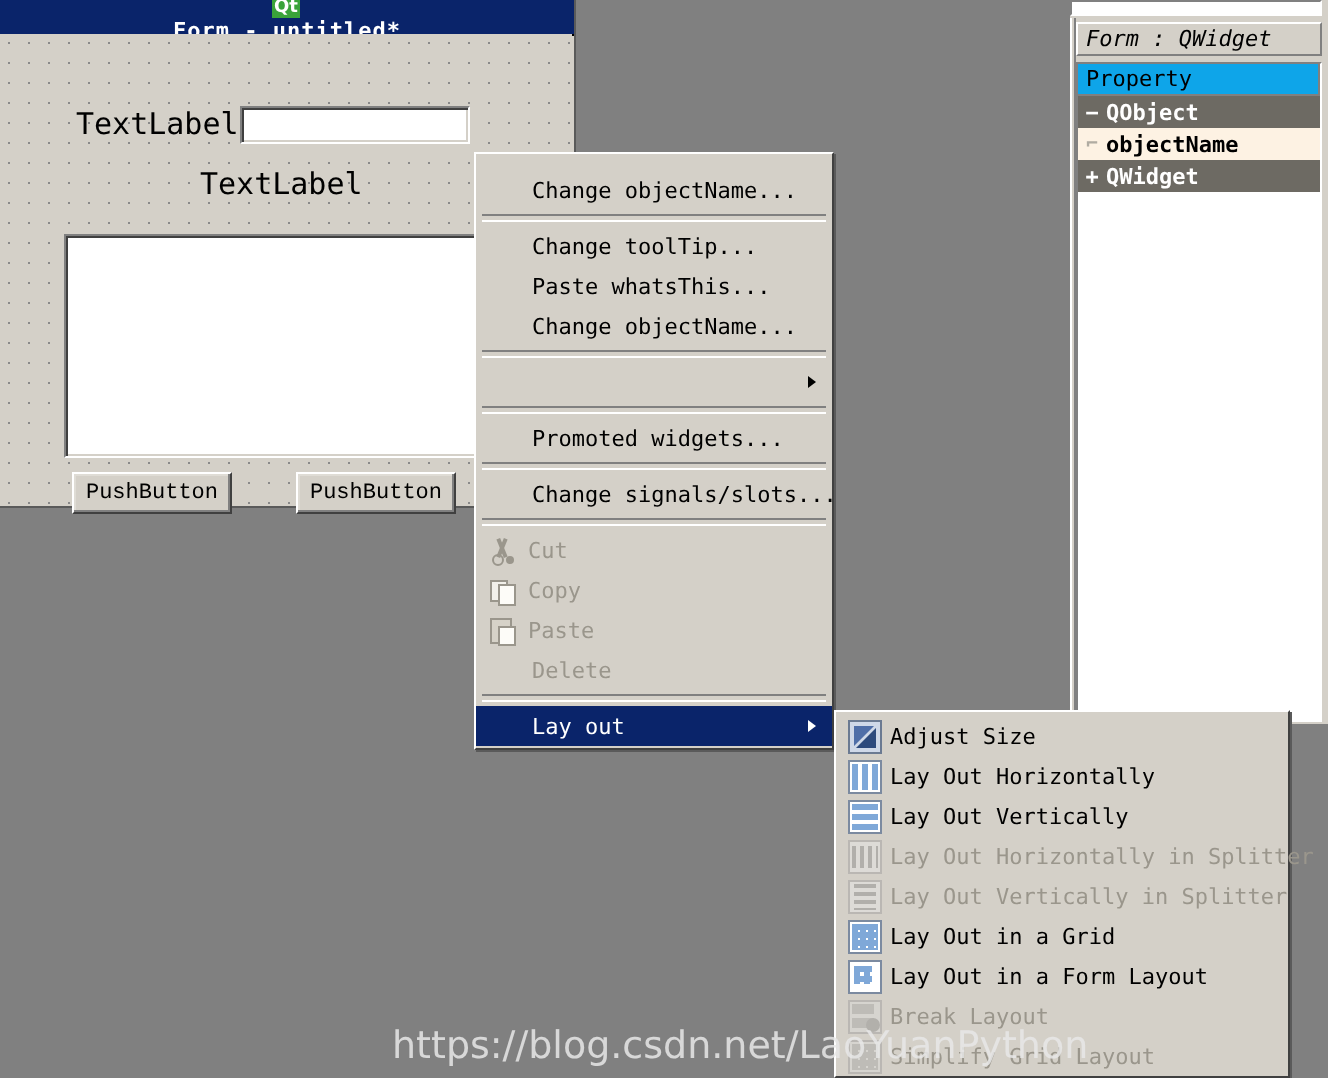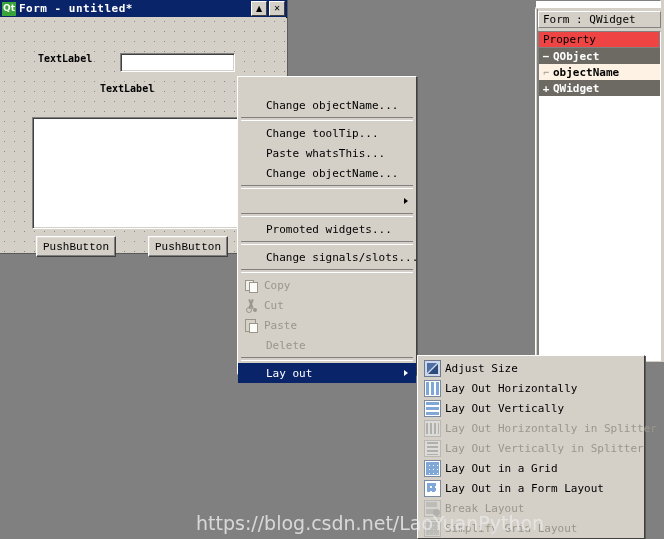--- a/index.html
+++ b/index.html
@@ -16,20 +16,21 @@
     position:absolute;left:0;top:0;width:288px;height:254px;
     background:#d4d0c8;
     border-right:1px solid #5a5a5a;border-bottom:1px solid #5a5a5a;
     box-sizing:border-box;
   }
   #form-titlebar{
     position:absolute;left:0;top:0;right:0;height:17px;
     background:#0a246a;
     display:flex;align-items:center;
     border-bottom:1px solid #000;
+    flex-direction:column;
   }
   .qt-logo{
     width:14px;height:14px;margin-left:2px;margin-right:3px;
     background:#3aa33a;color:#fff;font-size:9px;font-weight:bold;
     display:flex;align-items:center;justify-content:center;
     font-family:"DejaVu Sans","Liberation Sans",sans-serif;
     line-height:1;
   }
   #form-title-text{
     color:#fff;font-weight:bold;font-size:11px;letter-spacing:0.5px;
@@ -48,21 +49,21 @@
   #form-canvas{
     position:absolute;left:0;top:17px;right:1px;bottom:1px;
     background-color:#d4d0c8;
     background-image:
       radial-gradient(circle at 0.5px 0.5px, #8a8a8a 0.6px, transparent 0.7px);
     background-size:10px 10px;
     background-position:4px 4px;
   }
   .dlabel{
     position:absolute;font-family:"DejaVu Sans Mono","Liberation Mono",monospace;
-    font-size:10px;color:#000;white-space:nowrap;font-weight:bold;
+    font-size:15px;color:#000;white-space:nowrap;
   }
   #line-edit{
     position:absolute;left:120px;top:36px;width:115px;height:19px;
     background:#fff;
     border:1px solid;border-color:#808080 #fff #fff #808080;
     box-shadow:inset 1px 1px 0 #404040, inset -1px -1px 0 #d4d0c8;
     box-sizing:border-box;
   }
   #text-browser{
     position:absolute;left:32px;top:100px;width:207px;height:112px;
@@ -100,30 +101,30 @@
   #splitter-left2{
     position:absolute;left:4px;top:9px;width:3px;height:353px;background:#d4d0c8;
     border-left:1px solid #fff;border-right:1px solid #808080;box-sizing:border-box;
   }
   #object-header{
     position:absolute;left:7px;top:11px;right:3px;height:17px;
     background:#d4d0c8;
     border:1px solid;border-color:#fff #808080 #808080 #fff;
     display:flex;align-items:center;padding-left:4px;box-sizing:border-box;
     font-family:"DejaVu Sans Mono","Liberation Mono",monospace;font-size:11px;
-    white-space:nowrap;overflow:hidden;
+    white-space:nowrap;overflow:hidden;font-style:italic;
   }
   #prop-table{
     position:absolute;left:7px;top:31px;right:3px;bottom:1px;
     background:#fff;
     border:1px solid;border-color:#808080 #fff #fff #808080;
     box-sizing:border-box;overflow:hidden;
   }
   #prop-colhead{
-    height:16px;background:#ef4444;
+    height:16px;background:#0ea5e9;
     border-bottom:1px solid #808080;
     border-right:1px solid #808080;
     display:flex;align-items:center;padding-left:4px;box-sizing:border-box;
     font-family:"DejaVu Sans Mono","Liberation Mono",monospace;font-size:11px;
   }
   .prop-row{
     height:16px;display:flex;align-items:center;box-sizing:border-box;
     font-family:"DejaVu Sans Mono","Liberation Mono",monospace;font-size:11px;
     white-space:nowrap;
   }
@@ -135,21 +136,21 @@
   .treeline{
     width:14px;text-align:center;display:inline-block;color:#b0aca2;font-size:10px;
   }
 
   
   #ctx-menu{
     position:absolute;left:237px;top:76px;width:180px;height:299px;
     background:#d4d0c8;
     border:1px solid;border-color:#fff #404040 #404040 #fff;
     box-shadow:1px 1px 0 #5a5a5a;
-    box-sizing:border-box;padding:18px 0;
+    box-sizing:border-box;padding:8px 0;
   }
   .mi{
     height:20px;display:flex;align-items:center;box-sizing:border-box;
     padding-left:6px;font-family:"DejaVu Sans Mono","Liberation Mono",monospace;
     font-size:11px;color:#000;white-space:nowrap;position:relative;
   }
   .mi.with-icon{padding-left:4px;}
   .mi .mi-icon{
     width:18px;height:16px;margin-right:4px;flex:none;
     display:flex;align-items:center;justify-content:center;
@@ -373,34 +374,34 @@
   </div>
   <div class="msep"></div>
 
   <div class="mi">
     <span class="mi-label">Change signals/slots...</span>
   </div>
   <div class="msep"></div>
 
   <div class="mi with-icon disabled">
     <span class="mi-icon">
-        <span class="ic ic-copy"></span>
-      </span>
-    <span class="mi-label">Copy</span>
-  </div>
-  <div class="mi with-icon disabled">
-    <span class="mi-icon">
         <span class="ic ic-cut">
           <i></i>
         </span>
       </span>
     <span class="mi-label">Cut</span>
   </div>
   <div class="mi with-icon disabled">
     <span class="mi-icon">
+        <span class="ic ic-copy"></span>
+      </span>
+    <span class="mi-label">Copy</span>
+  </div>
+  <div class="mi with-icon disabled">
+    <span class="mi-icon">
         <span class="ic ic-paste"></span>
       </span>
     <span class="mi-label">Paste</span>
   </div>
   <div class="mi disabled">
     <span class="mi-label">Delete</span>
   </div>
   <div class="msep"></div>
 
   <div class="mi highlight">

